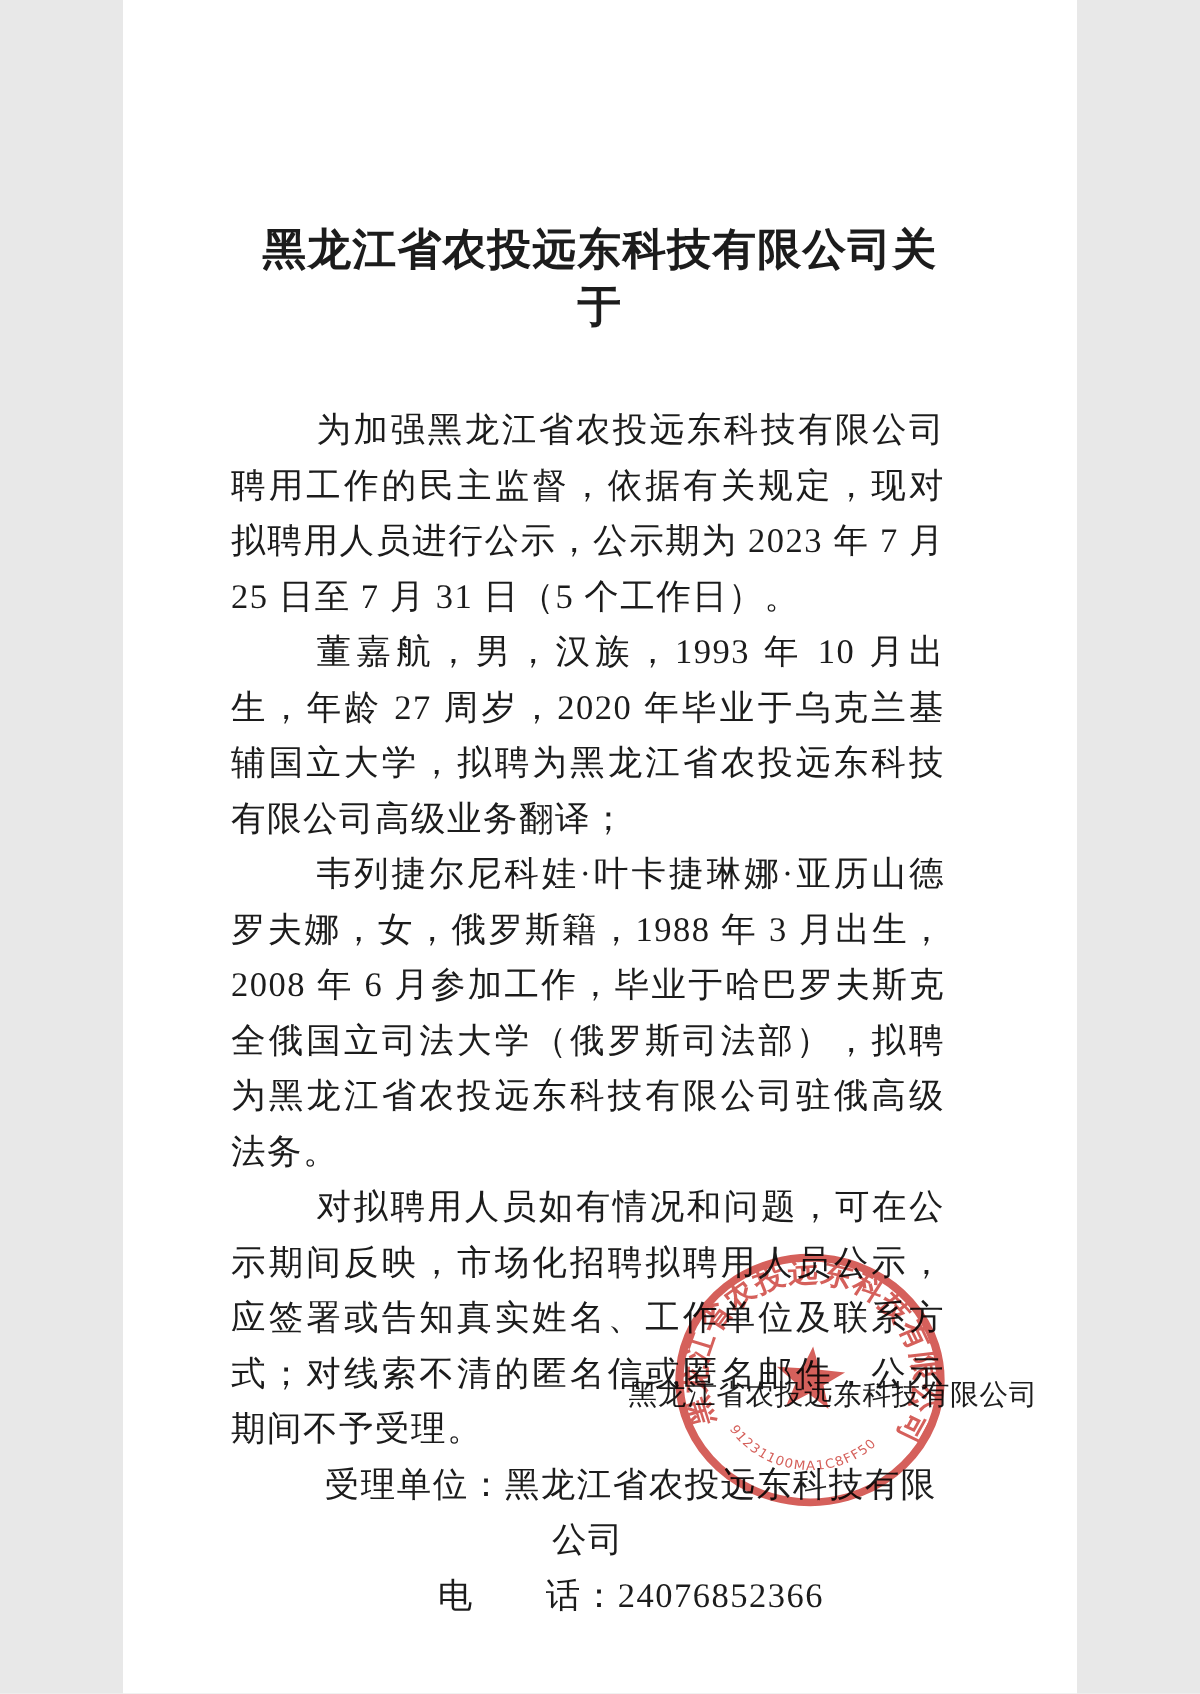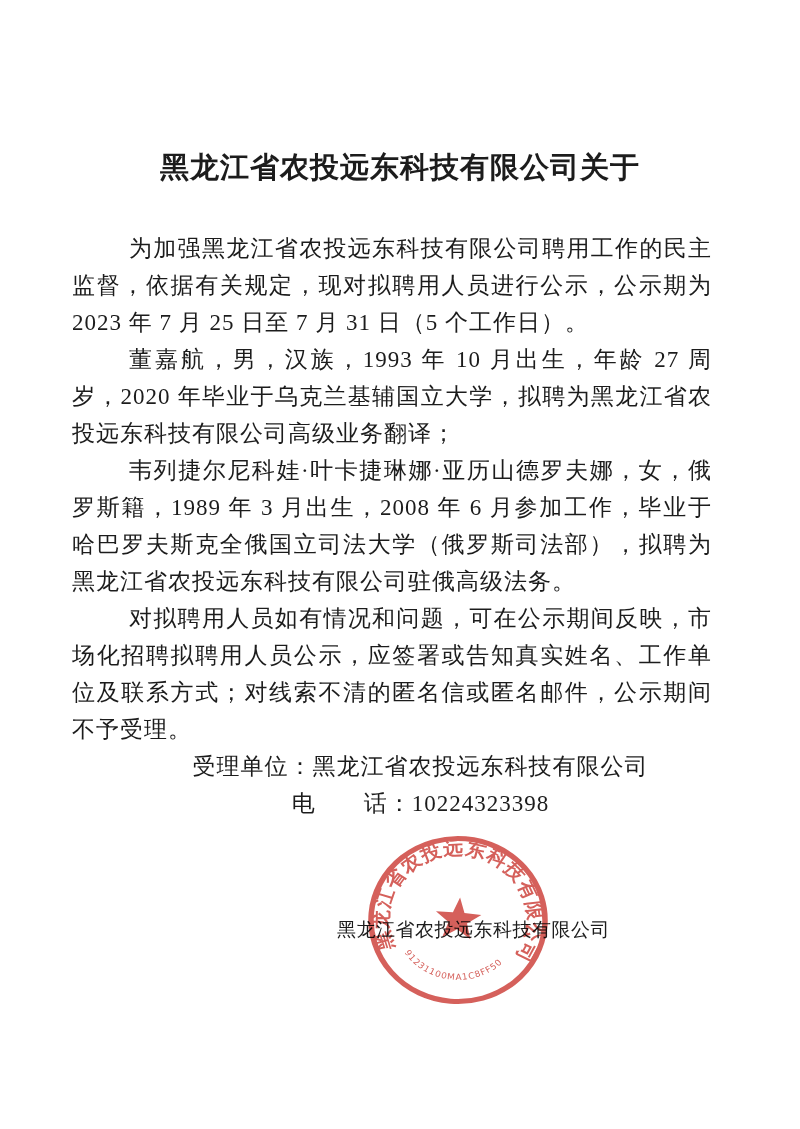--- a/index.html
+++ b/index.html
@@ -1,19 +1,19 @@
 <!DOCTYPE html>
 <html style="--seal-color: #cf4a44;"><head>
 <meta charset="utf-8">
 <style>
   * { margin: 0; padding: 0; box-sizing: border-box; }
   html, body { background: #e8e8e8; }
   .page {
     position: relative;
-    width: 800px;
+    width: 636px;
     height: 1129px;
     margin: 0 auto;
     background: #ffffff;
     color: #1c1c1c;
     font-family: "Liberation Serif", "DejaVu Serif", serif;
     overflow: hidden;
   }
   .doc-title {
     margin: 148px 90px 0 90px;
     text-align: center;
@@ -77,24 +77,24 @@
 
 <div class="page">
 
   <div class="doc-title">
     <div>黑龙江省农投远东科技有限公司关于</div>
   </div>
 
   <div class="doc-body">
     <p>为加强黑龙江省农投远东科技有限公司聘用工作的民主监督，依据有关规定，现对拟聘用人员进行公示，公示期为 2023 年 7 月 25 日至 7 月 31 日（5 个工作日）。</p>
     <p>董嘉航，男，汉族，1993 年 10 月出生，年龄 27 周岁，2020 年毕业于乌克兰基辅国立大学，拟聘为黑龙江省农投远东科技有限公司高级业务翻译；</p>
-    <p>韦列捷尔尼科娃·叶卡捷琳娜·亚历山德罗夫娜，女，俄罗斯籍，1989 年 3 月出生，2008 年 6 月参加工作，毕业于哈巴罗夫斯克全俄国立司法大学（俄罗斯司法部），拟聘为黑龙江省农投远东科技有限公司驻俄高级法务。</p>
+    <p>韦列捷尔尼科娃·叶卡捷琳娜·亚历山德罗夫娜，女，俄罗斯籍，1988 年 3 月出生，2008 年 6 月参加工作，毕业于哈巴罗夫斯克全俄国立司法大学（俄罗斯司法部），拟聘为黑龙江省农投远东科技有限公司驻俄高级法务。</p>
     <p>对拟聘用人员如有情况和问题，可在公示期间反映，市场化招聘拟聘用人员公示，应签署或告知真实姓名、工作单位及联系方式；对线索不清的匿名信或匿名邮件，公示期间不予受理。</p>
     <p class="contact-line">受理单位：黑龙江省农投远东科技有限公司</p>
-    <p class="contact-line">电　　话：10224323398</p>
+    <p class="contact-line">电　　话：24076852366</p>
   </div>
 
   <div class="signature-company">黑龙江省农投远东科技有限公司</div>
 
   <svg class="seal" viewBox="0 0 190 190" preserveAspectRatio="none" aria-hidden="true">
     <defs>
       <path id="seal-arc-top" d="M 34.4 130 A 70 70 0 1 1 155.6 130" fill="none"></path>
       <path id="seal-arc-bottom" d="M 44.6 134.4 A 64 64 0 0 0 145.4 134.4" fill="none"></path>
     </defs>
     <g transform="rotate(5 95 95)">

